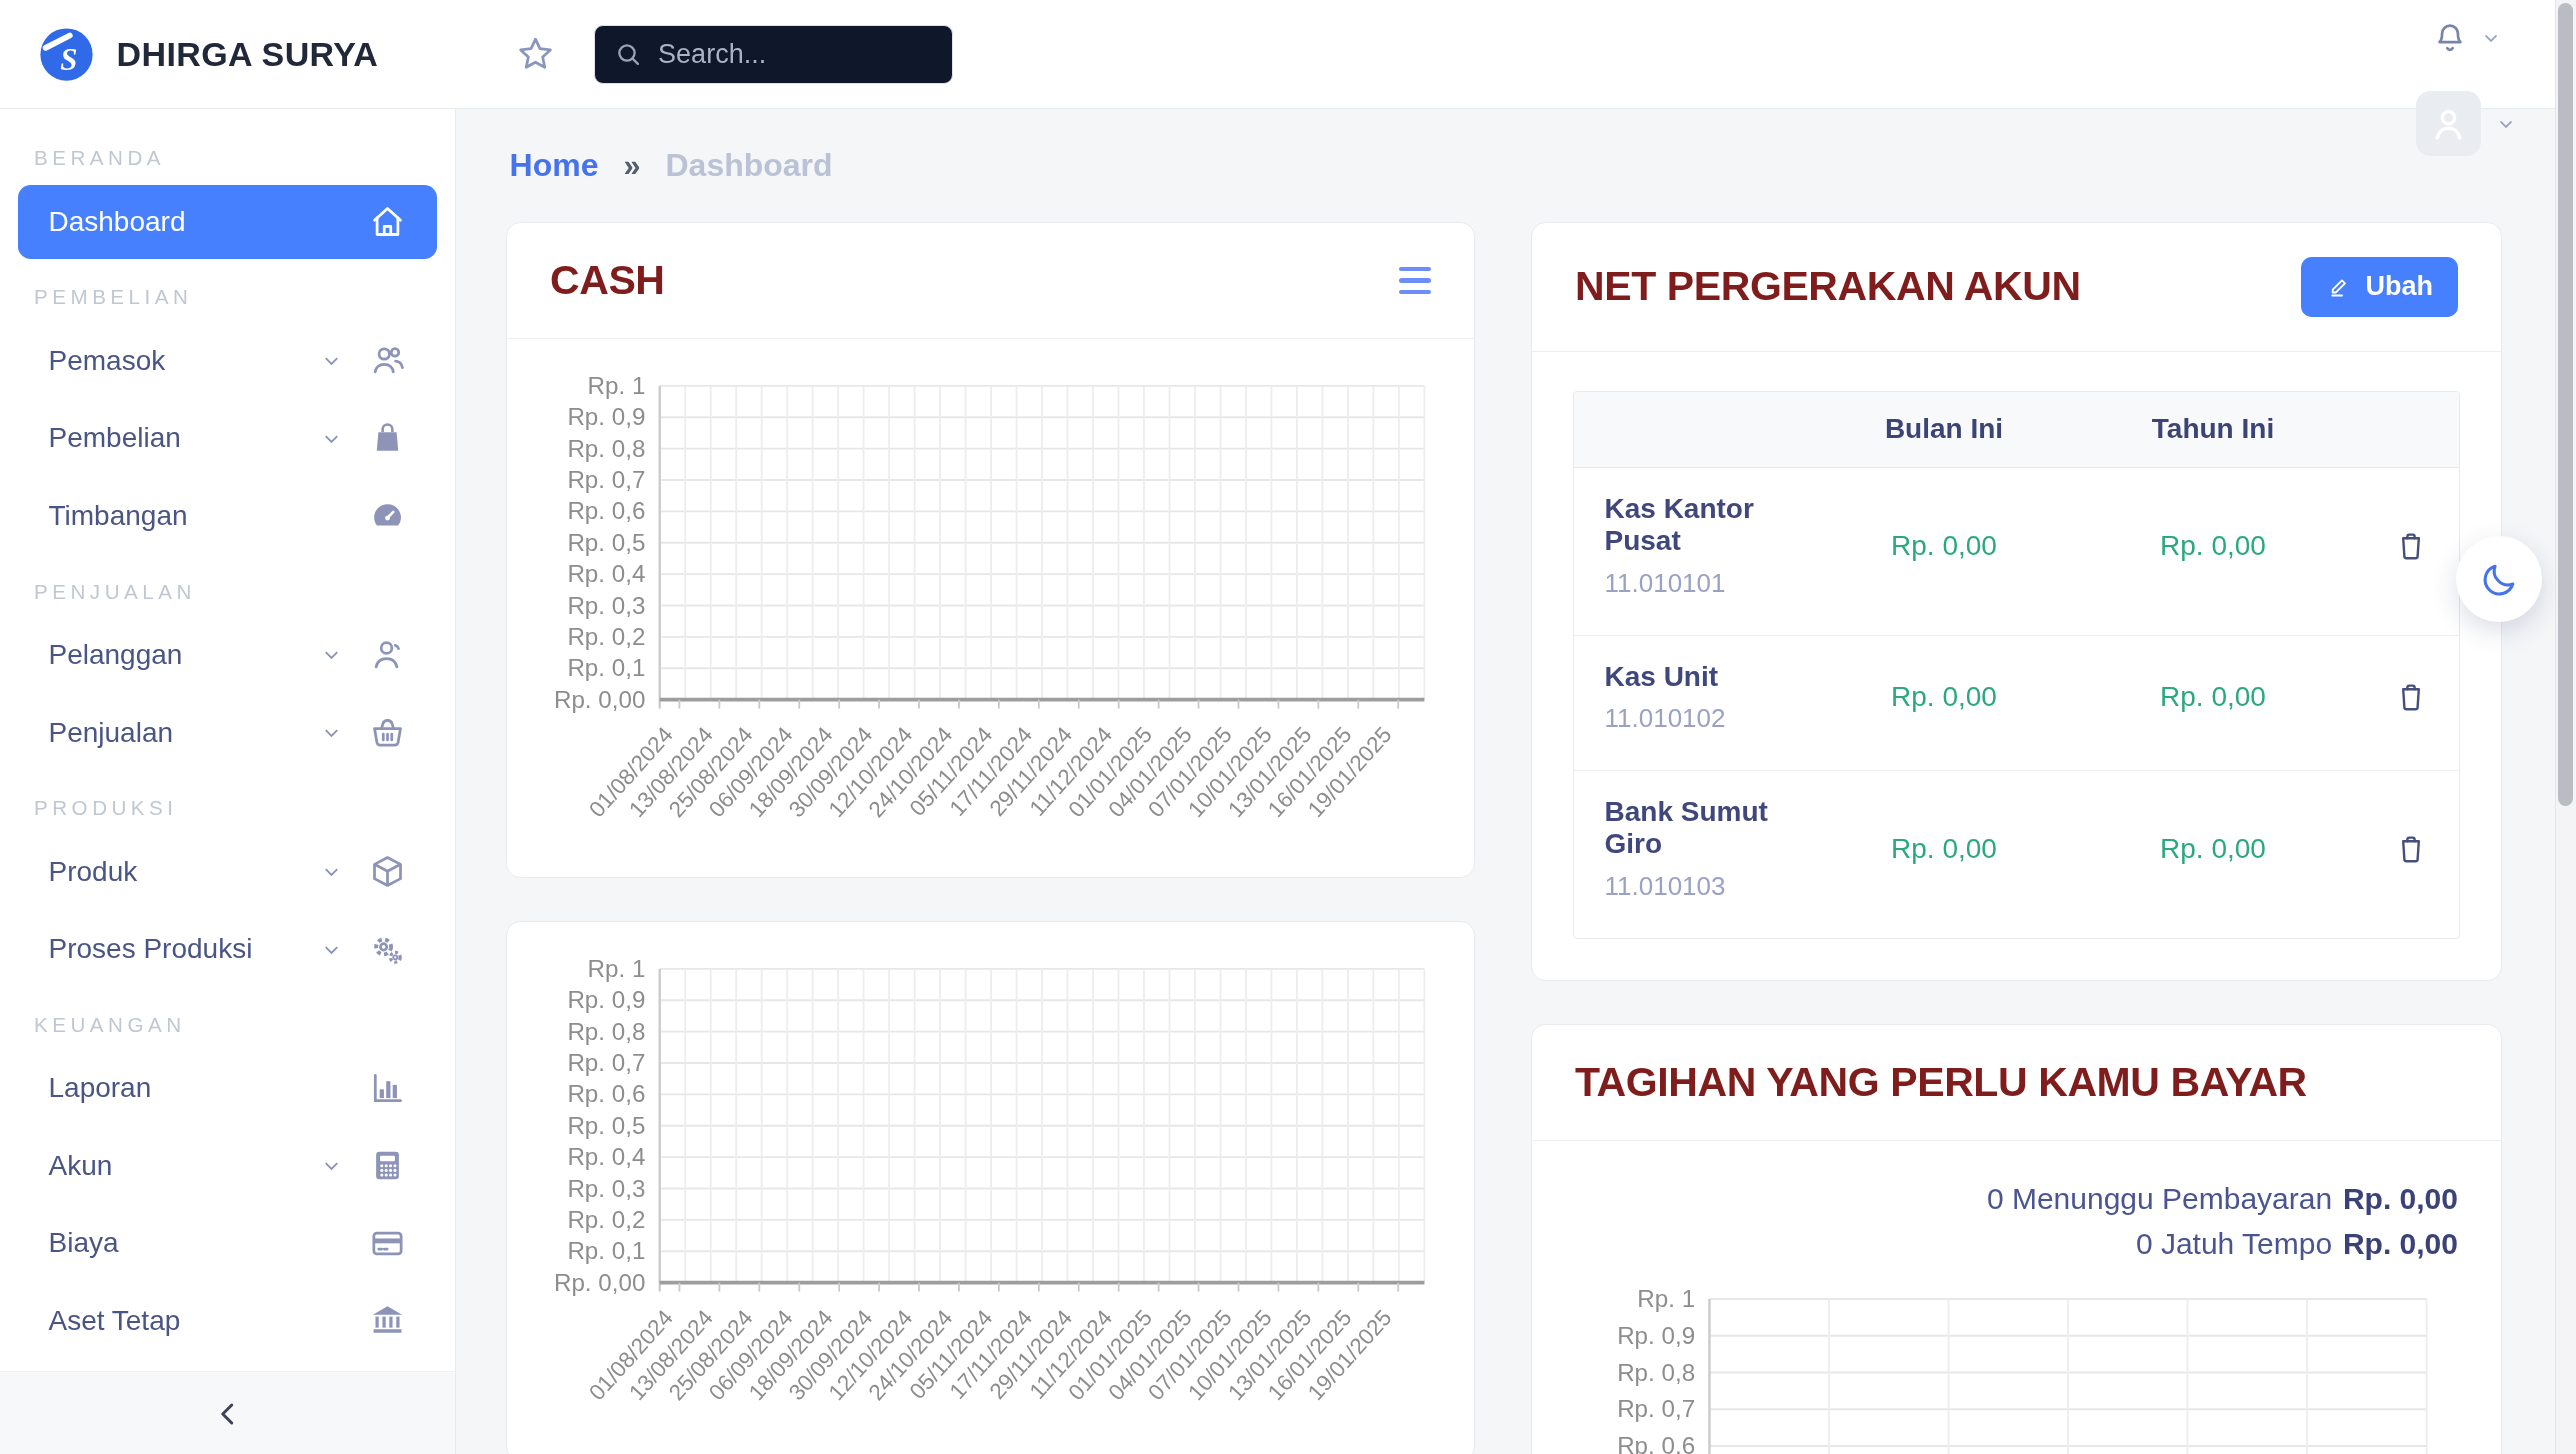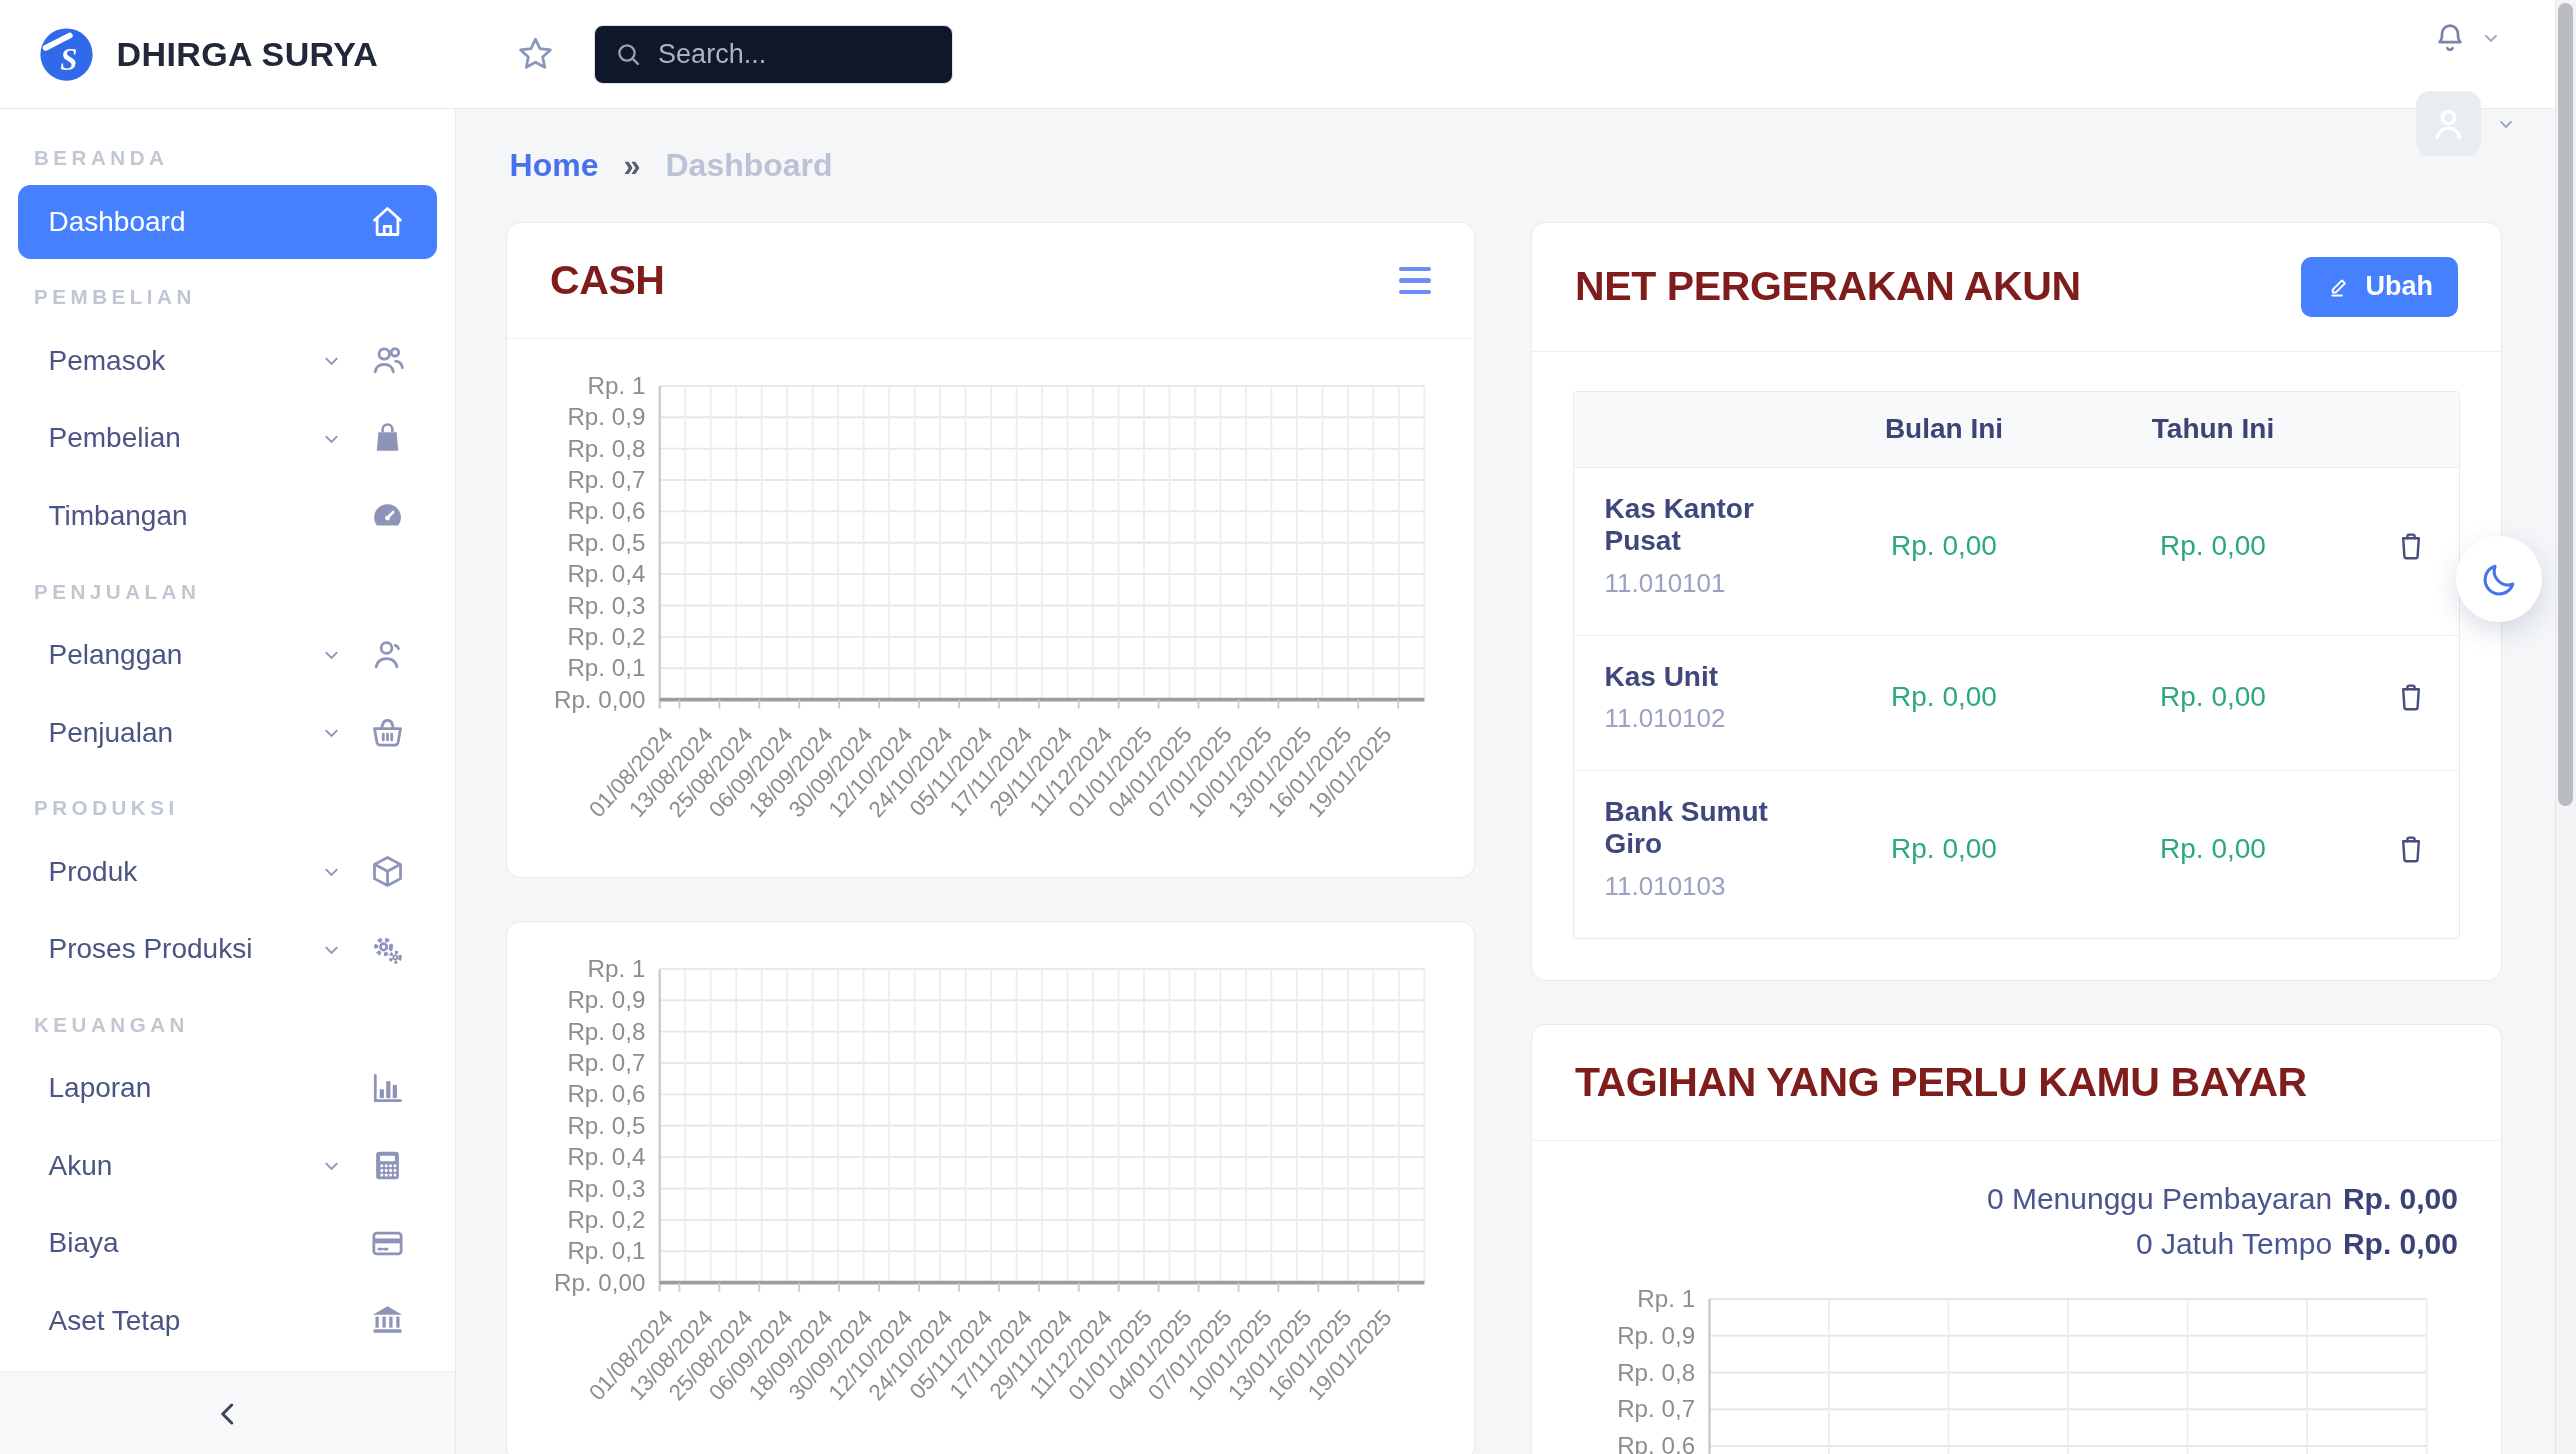--- a/index.html
+++ b/index.html
@@ -38,21 +38,21 @@
     width:65px; height:65px; border-radius:14.4px; background:#e9edf2;
     display:flex; align-items:center; justify-content:center;
   }
   .caret { color:#9aa2c0; }
 
   
   .sidebar {
     position:absolute; top:109px; left:0; bottom:0; width:456px;
     background:#fff; border-right:0.9px solid #e8ebee; padding:14.4px 18px 0; z-index:4;
   }
-  .nav-caption { padding:23px 16px 14.4px; font-size:20.6px; letter-spacing:4.5px; color:#bfc8d2; font-weight:700; }
+  .nav-caption { padding:23px 16px 14.4px; font-size:20.6px; letter-spacing:4.5px; color:#bfc8d2; font-weight:400; }
   .nav-item {
     height:74px; border-radius:12.6px; display:flex; align-items:center;
     padding:0 30.5px; color:#4a5584; font-size:28px; margin-bottom:3.6px; cursor:pointer;
   }
   .nav-item .nav-label { flex:1; }
   .nav-chevron { color:#8d94b8; margin-right:25px; display:flex; }
   .nav-icon { color:#8d94b8; display:flex; }
   .nav-item.active { background:#4680ff; color:#fff; }
   .nav-item.active .nav-icon { color:#fff; }
   .sidebar-collapse {

